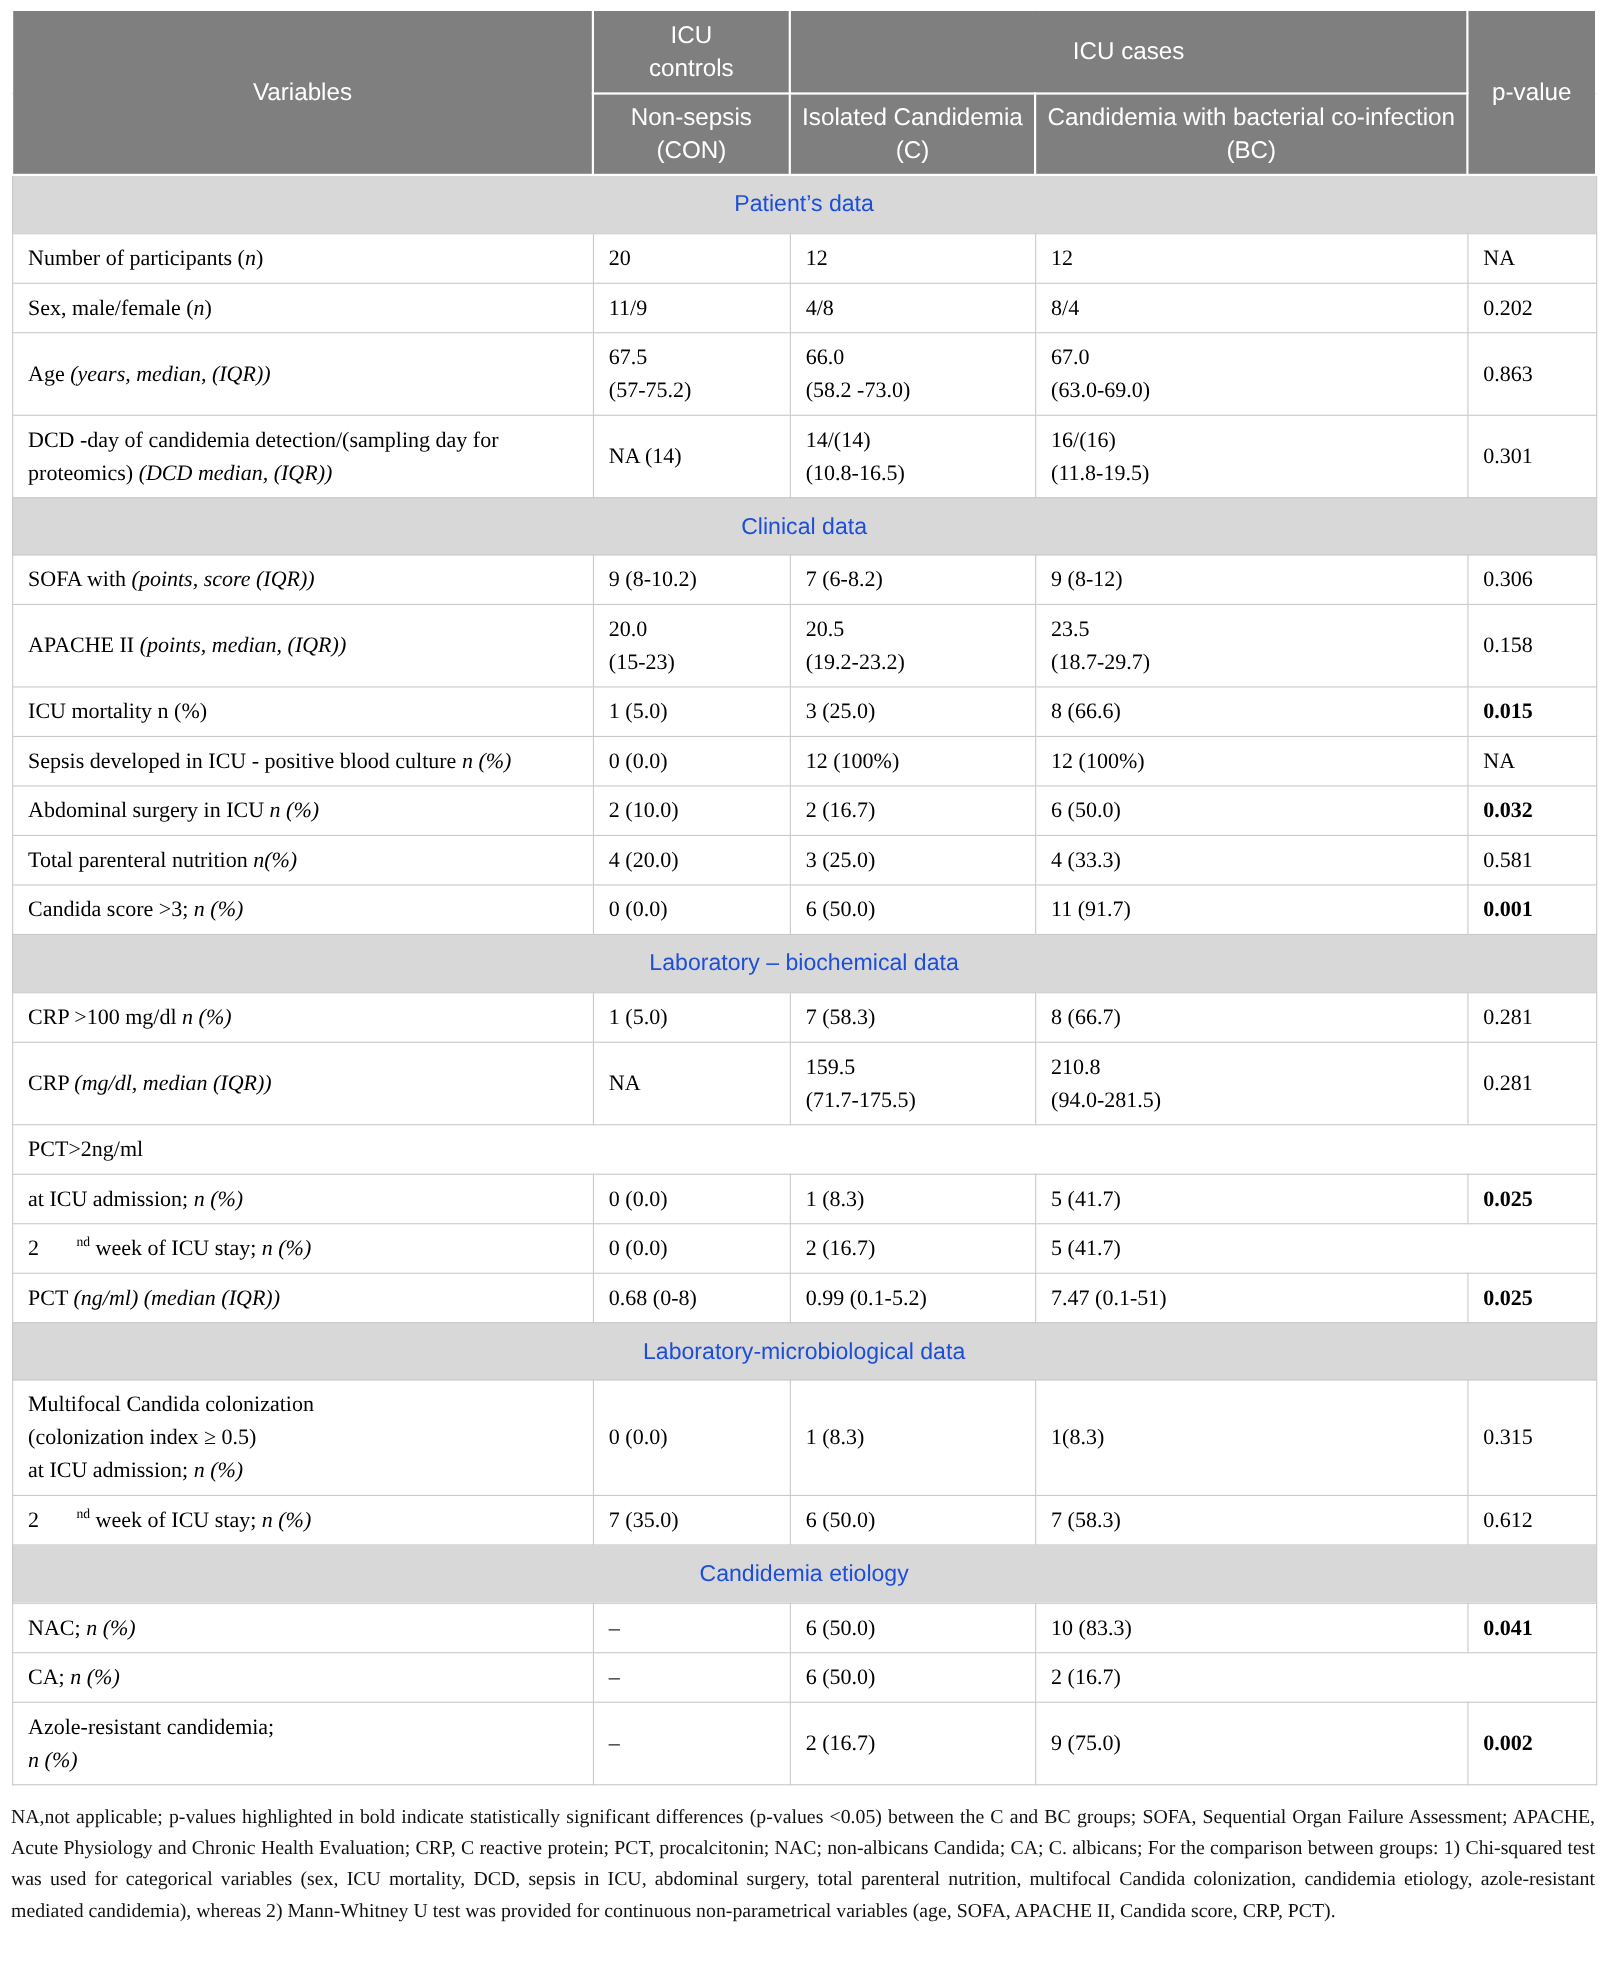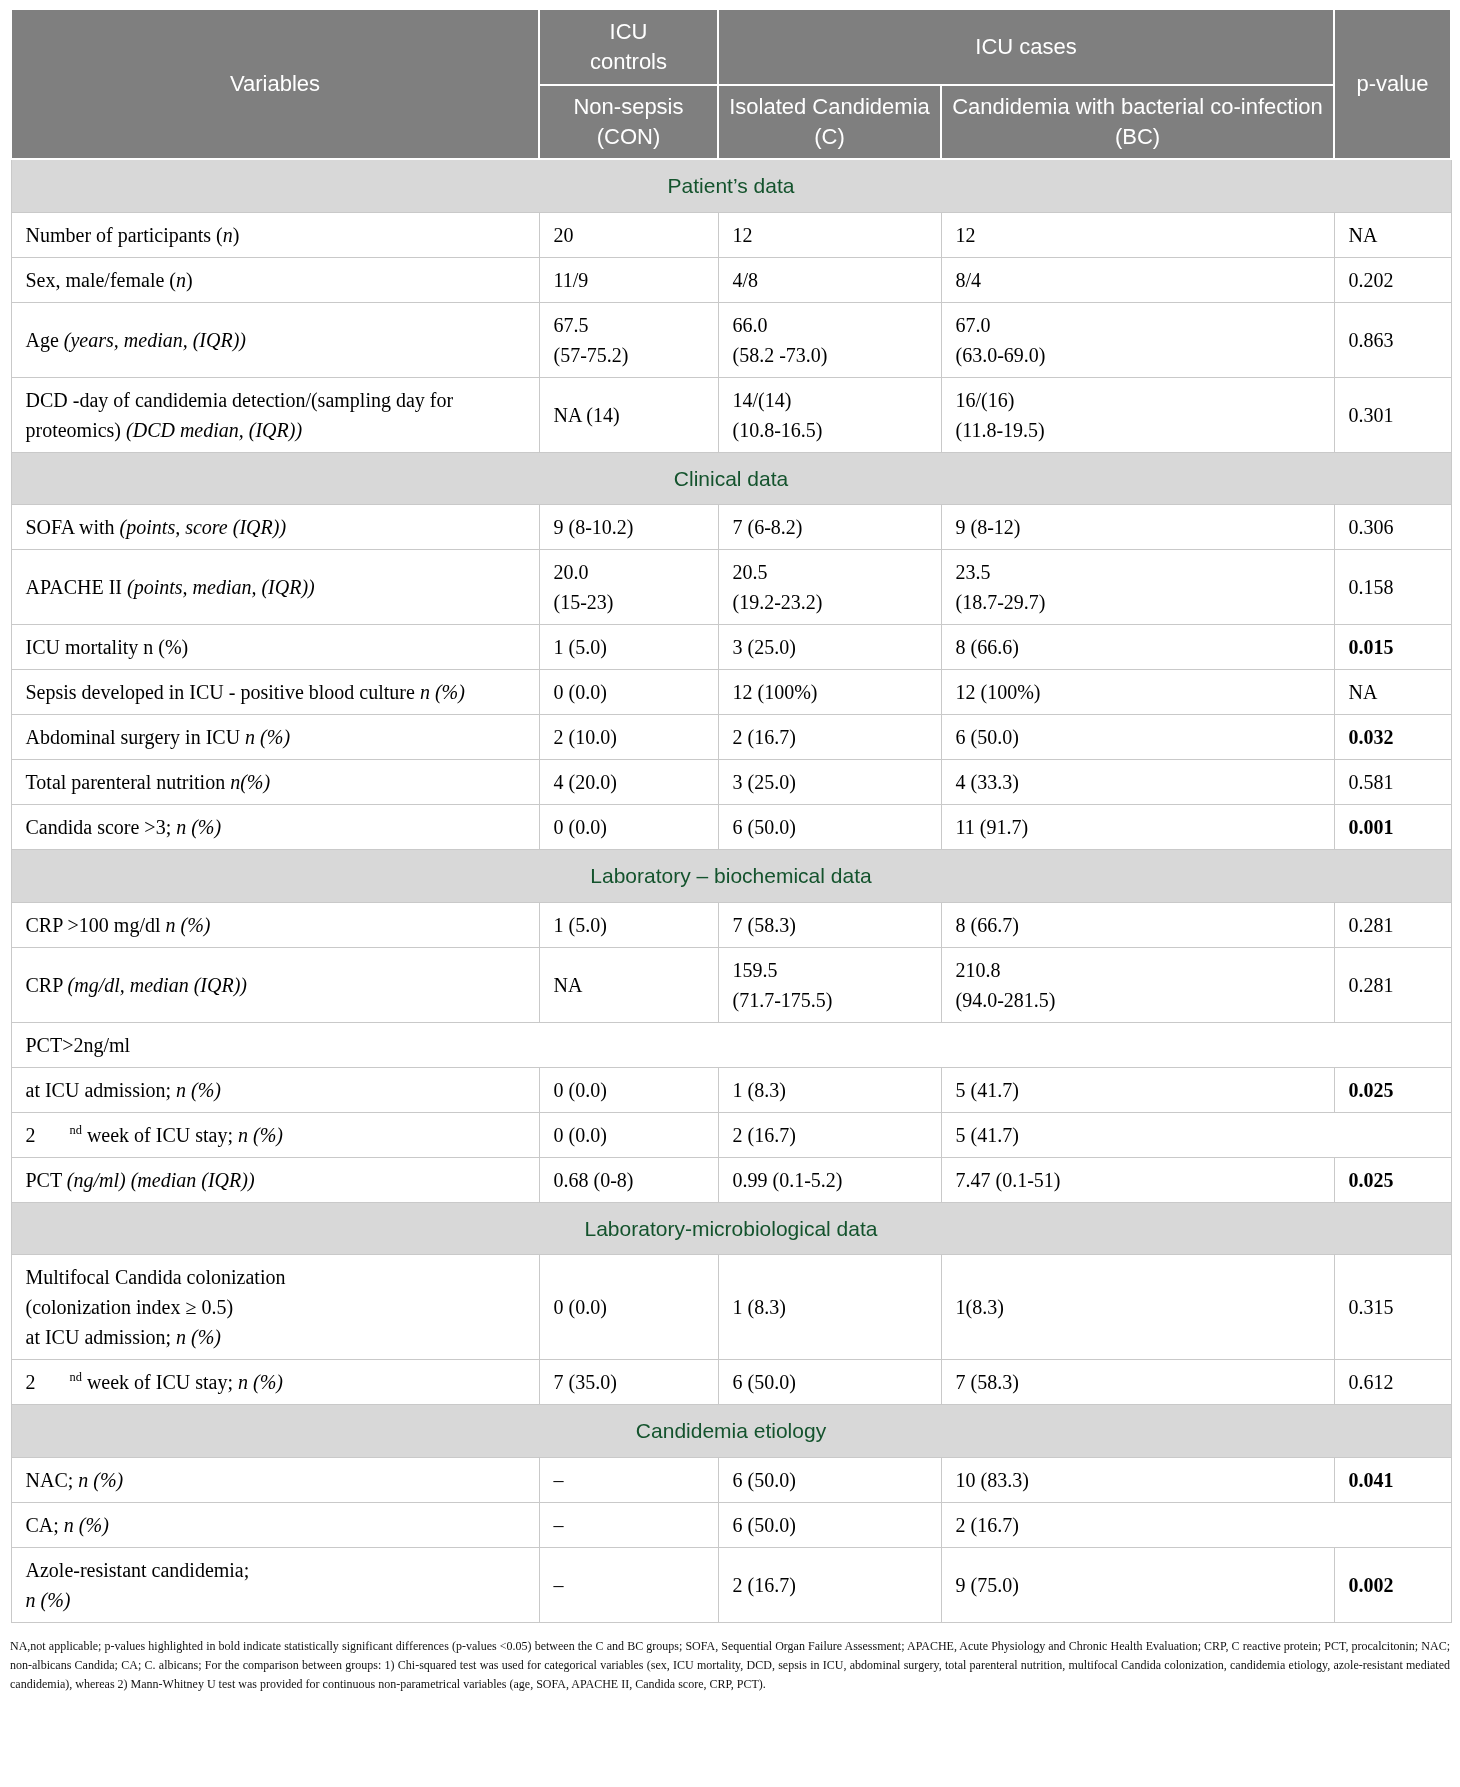--- a/index.html
+++ b/index.html
@@ -43,35 +43,35 @@
     line-height: 1.5;
     vertical-align: middle;
     text-align: left;
     padding: 7px 14px;
     word-wrap: break-word;
   }
   tbody tr.section-row td {
     background: var(--section-bg, #d8d8d8);
     font-family: "Liberation Sans", sans-serif;
     font-size: 21px;
-    color: #14532d;
+    color: #1d4ed8;
     text-align: center;
     padding: 10px 8px;
   }
   tbody td.p-cell.bold { font-weight: bold; }
   tbody td sup {
     font-size: 0.62em;
     vertical-align: super;
     line-height: 0;
     margin-left: 34px;
   }
   
   .footnote {
     font-family: "Liberation Serif", serif;
-    font-size: 12px;
+    font-size: 18px;
     line-height: 1.6;
     color: #111111;
     text-align: justify;
     margin-top: 14px;
   }
 </style>
 </head>
 <body>
 
 <div class="page">

